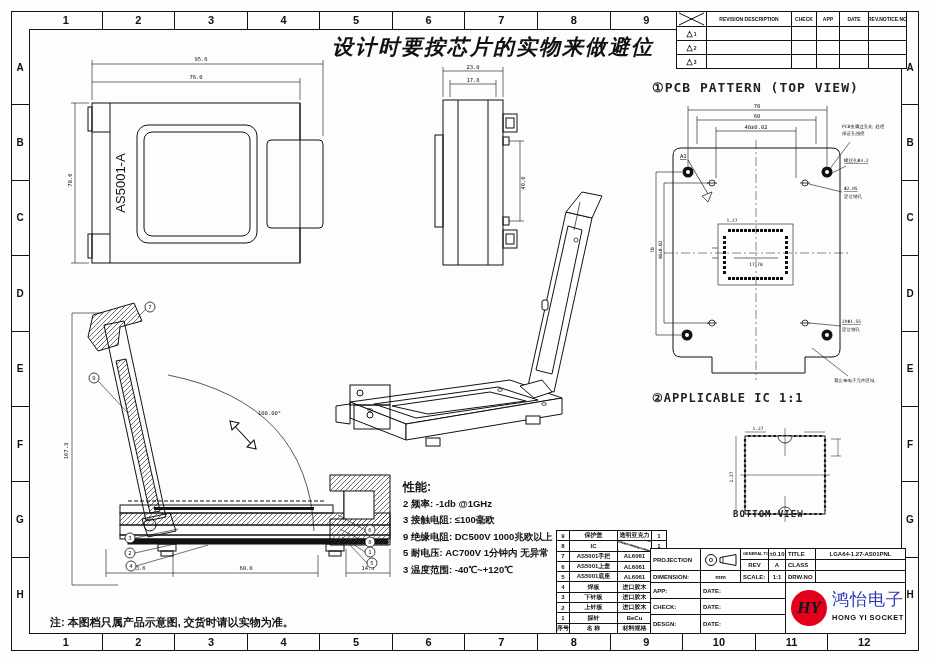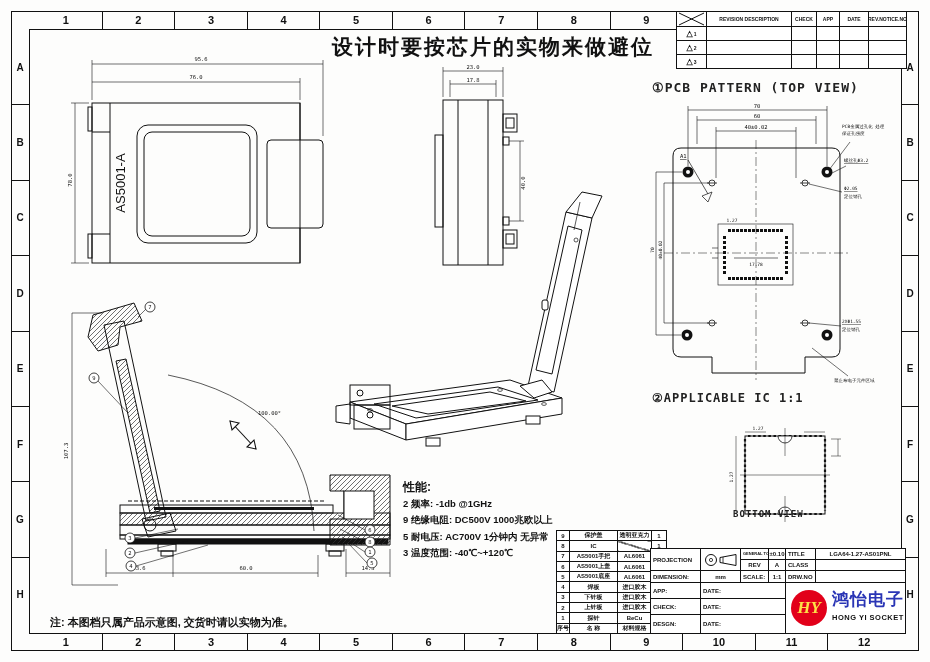--- a/index.html
+++ b/index.html
@@ -16,21 +16,21 @@
   .strip-h{left:30px;width:870px;height:18px;flex-direction:row;}
   .strip-h .cell{flex:1;border-right:1px solid #111;height:100%;}
   .strip-h .cell:last-child{border-right:none;}
   .strip-top{top:11px;} .strip-bottom{top:633px;}
   .strip-v{top:30px;height:602px;width:18px;flex-direction:column;}
   .strip-v .cell{flex:1;border-bottom:1px solid #111;width:100%;font-size:10px;}
   .strip-v .cell:last-child{border-bottom:none;}
   .strip-left{left:11px;} .strip-right{left:901px;}
   
   .banner{left:332px;top:33px;width:340px;font-size:21px;font-weight:bold;
-          letter-spacing:2px;white-space:nowrap;}
+          letter-spacing:2px;white-space:nowrap;font-style:italic;}
   
   .rev{left:676px;top:11px;width:229px;background:#fff;border:1px solid #111;font-size:5px;}
   .rev .r{display:flex;height:13px;border-bottom:1px solid #111;}
   .rev .r:last-child{border-bottom:none;}
   .rev .c{border-right:1px solid #111;display:flex;align-items:center;justify-content:center;
           font-weight:bold;overflow:hidden;white-space:nowrap;}
   .rev .c:last-child{border-right:none;}
   .rev .c0{width:29px;} .rev .c1{width:84px;} .rev .c2{width:24px;} .rev .c3{width:22px;}
   .rev .c4{width:28px;} .rev .c5{flex:1;}
   .rev .hdr{height:14px;}
@@ -54,21 +54,21 @@
   .bom tr td:nth-child(3):empty{background:
      linear-gradient(to top right,transparent 47%,#111 47%,#111 53%,transparent 53%);}
   
   .tb{left:650px;top:548px;width:255px;height:85px;border-left:1px solid #111;
       border-top:1px solid #111;background:#fff;font-size:6px;font-weight:bold;}
   .tb .box{position:absolute;border-right:1px solid #111;border-bottom:1px solid #111;
            display:flex;align-items:center;overflow:hidden;white-space:nowrap;
            padding-left:2px;box-sizing:border-box;}
   .tb .ctr{justify-content:center;padding-left:0;}
   .tiny{font-size:4px;line-height:4.5px;}
-  .logo-zh{font-size:17px;font-weight:bold;letter-spacing:1px;line-height:18px;}
+  .logo-zh{font-size:17px;font-weight:normal;letter-spacing:1px;line-height:18px;}
   .logo-en{font-size:7.5px;font-weight:bold;letter-spacing:.5px;}
   .note{left:50px;top:615px;font-size:11px;font-weight:bold;white-space:nowrap;}
   svg{overflow:visible;}
   svg text{font-family:"DejaVu Sans Mono",monospace;fill:#111;}
   .dt{font-size:5.5px;} .dt4{font-size:4.5px;}
 </style>
 </head>
 <body>
 
 <div id="canvas">
@@ -561,20 +561,21 @@
     <text class="dt4" x="58" y="4" text-anchor="middle">1.27</text>
     <text class="dt4" x="33" y="51" text-anchor="middle" transform="rotate(-90 33 51)">1.27</text>
   </svg>
   <div class="abs cadhead" style="left:733px;top:509px;font-size:9px;">BOTTOM VIEW</div>
 
   <div class="abs perf">
     <div class="h">性能:</div>
     <div>
 
         <div class="it">2 频率:    -1db @1GHz</div>
+        <div class="it">3 接触电阻: ≤100毫欧</div>
         <div class="it">9 绝缘电阻: DC500V 1000兆欧以上</div>
         <div class="it">5 耐电压:  AC700V 1分钟内 无异常</div>
         <div class="it">3 温度范围: -40℃~+120℃</div>
       </div>
   </div>
 
   <table class="abs bom">
     <tbody>
 
         <tr>
@@ -678,21 +679,21 @@
     <div class="box ctr" style="left:165px;top:0;width:90px;height:11px;">LGA64-1.27-AS01PNL</div>
     <div class="box" style="left:135px;top:11px;width:30px;height:11px;">CLASS</div>
     <div class="box" style="left:165px;top:11px;width:90px;height:11px;"></div>
     <div class="box" style="left:135px;top:22px;width:30px;height:12px;">DRW.NO</div>
     <div class="box" style="left:165px;top:22px;width:90px;height:12px;"></div>
 
     <div class="box" style="left:135px;top:34px;width:120px;height:51px;">
       <div style="position:relative;width:100%;height:100%;">
         <div style="position:absolute;left:3px;top:7px;width:36px;height:36px;border-radius:50%;
                     background:#e2001a;display:flex;align-items:center;justify-content:center;">
-          <span style="color:#fde047;font-size:17px;font-weight:bold;font-style:italic;
+          <span style="color:#0f172a;font-size:17px;font-weight:bold;font-style:italic;
                        font-family:'Liberation Serif',serif;">HY</span>
         </div>
         <div class="logo-zh" style="position:absolute;left:44px;top:8px;color:#2a35b5;">鸿怡电子</div>
         <div class="logo-en" style="position:absolute;left:44px;top:30px;color:#111;">HONG YI SOCKET</div>
       </div>
     </div>
   </div>
 
   <div class="abs note">注: 本图档只属产品示意图, 交货时请以实物为准。</div>
 

